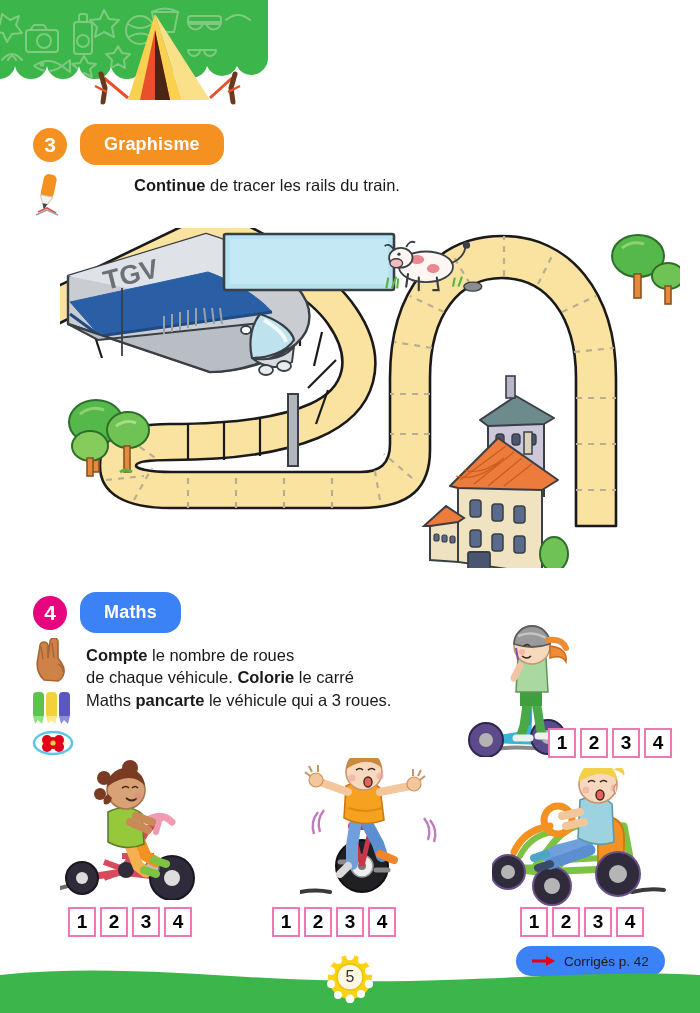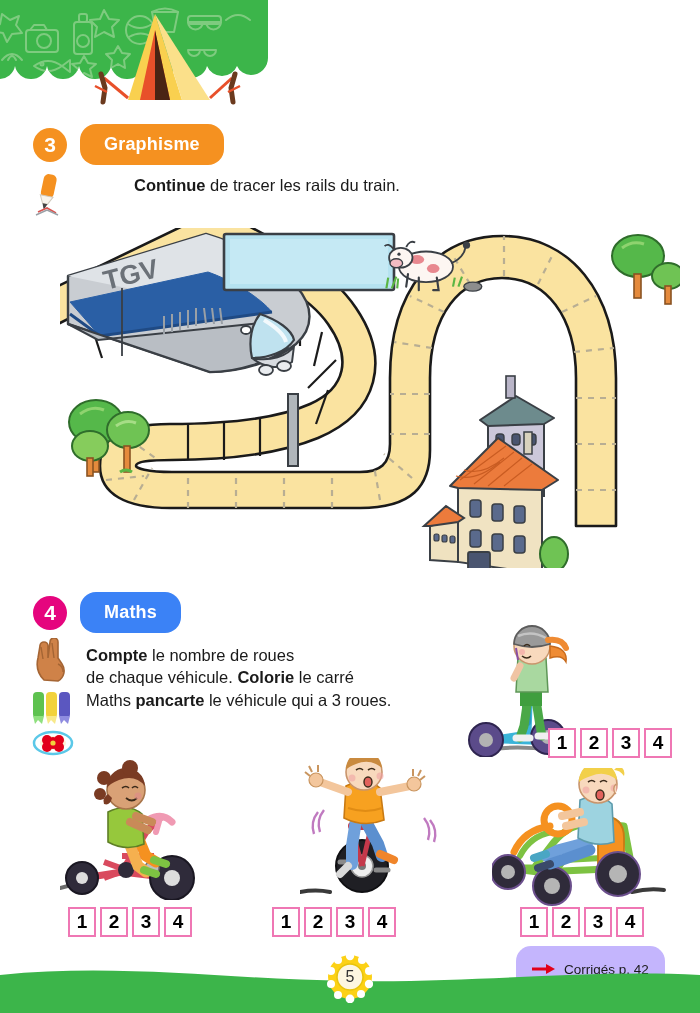--- a/index.html
+++ b/index.html
@@ -46,22 +46,22 @@
   .numbox{
     width:24px;height:26px;border:2px solid #ef77b4;background:#fff;
     display:flex;align-items:center;justify-content:center;
     font-size:19px;font-weight:bold;color:#000;
     font-family:"Liberation Sans",sans-serif;
   }
 
   
   .hill{position:absolute;left:0;bottom:0;width:700px;height:60px;}
   .corriges{
-    position:absolute;background:#c4b5fd;border-radius:15px;height:30px;
-    padding:8px 16px;display:flex;align-items:center;gap:8px;
+    position:absolute;background:#3b82f6;border-radius:15px;height:30px;
+    padding:0 16px;display:flex;align-items:center;gap:8px;
     font-size:13.5px;color:#1a1a1a;text-align:center;
   }
   .pagebadge{position:absolute;width:46px;height:52px;}
   .pagenum{
     position:absolute;left:0;top:0;width:46px;height:52px;
     display:flex;align-items:center;justify-content:center;
     font-size:16px;color:#333;
   }
 </style>
 </head>

